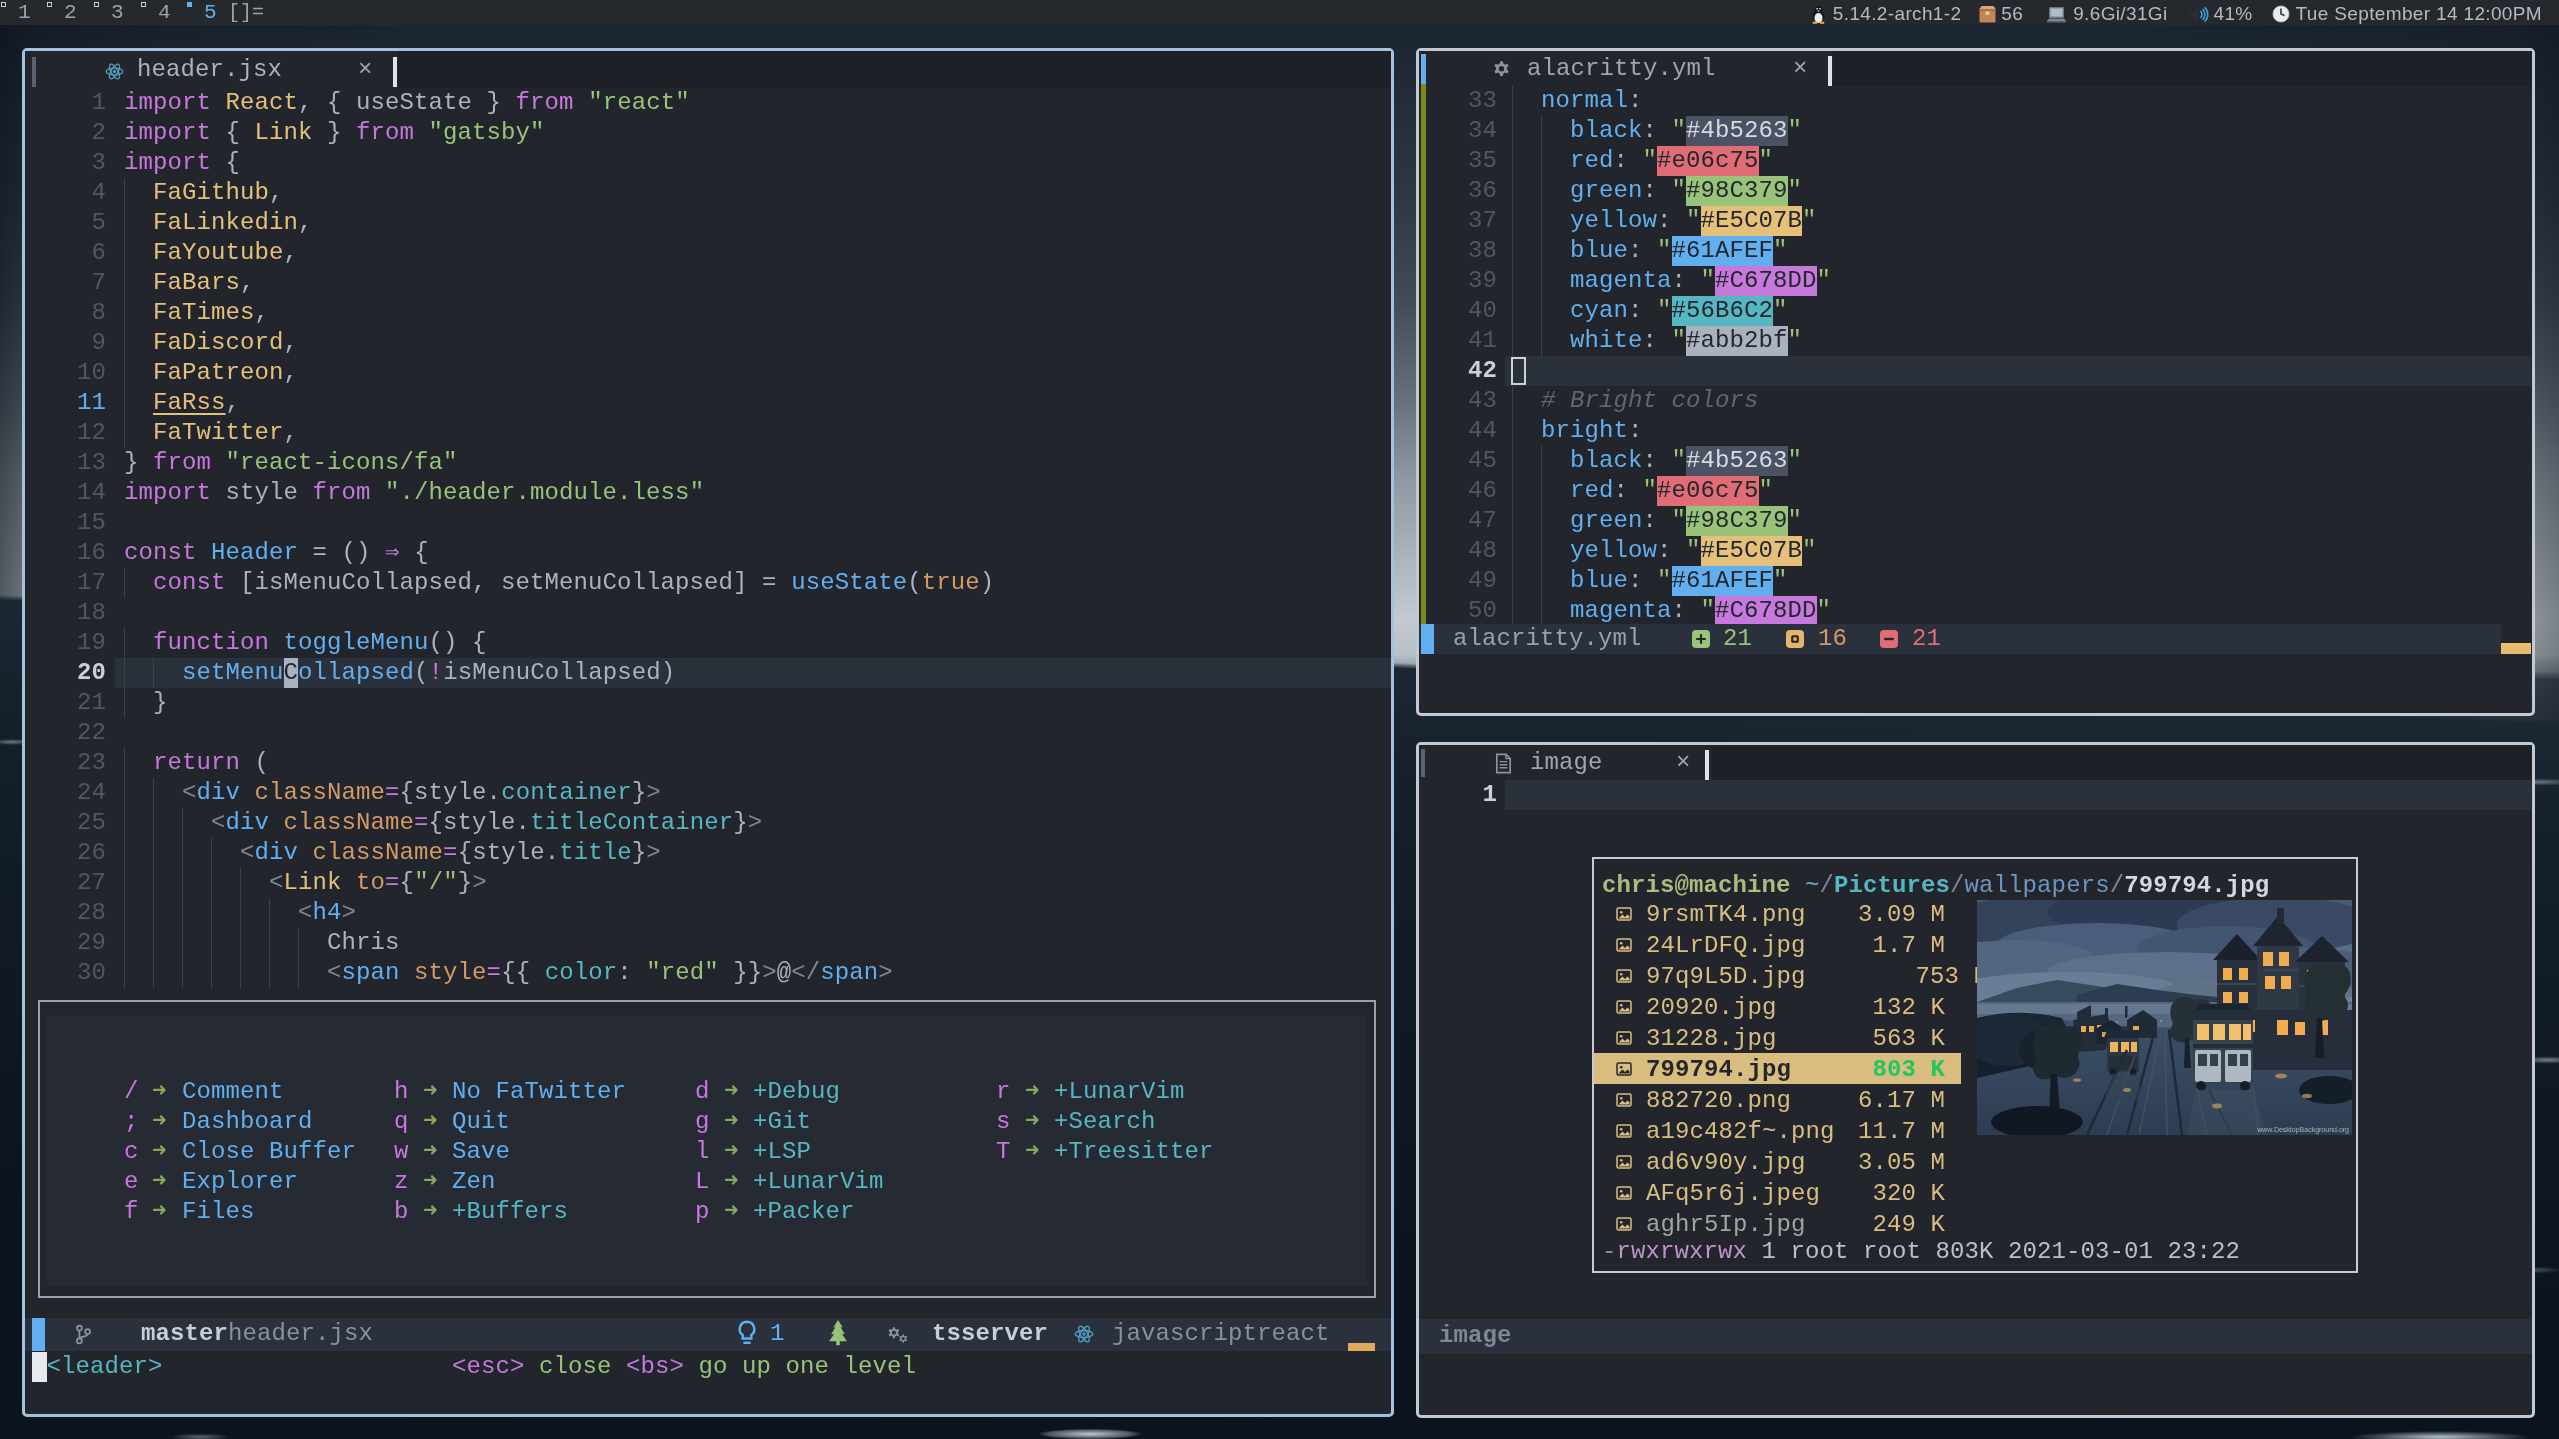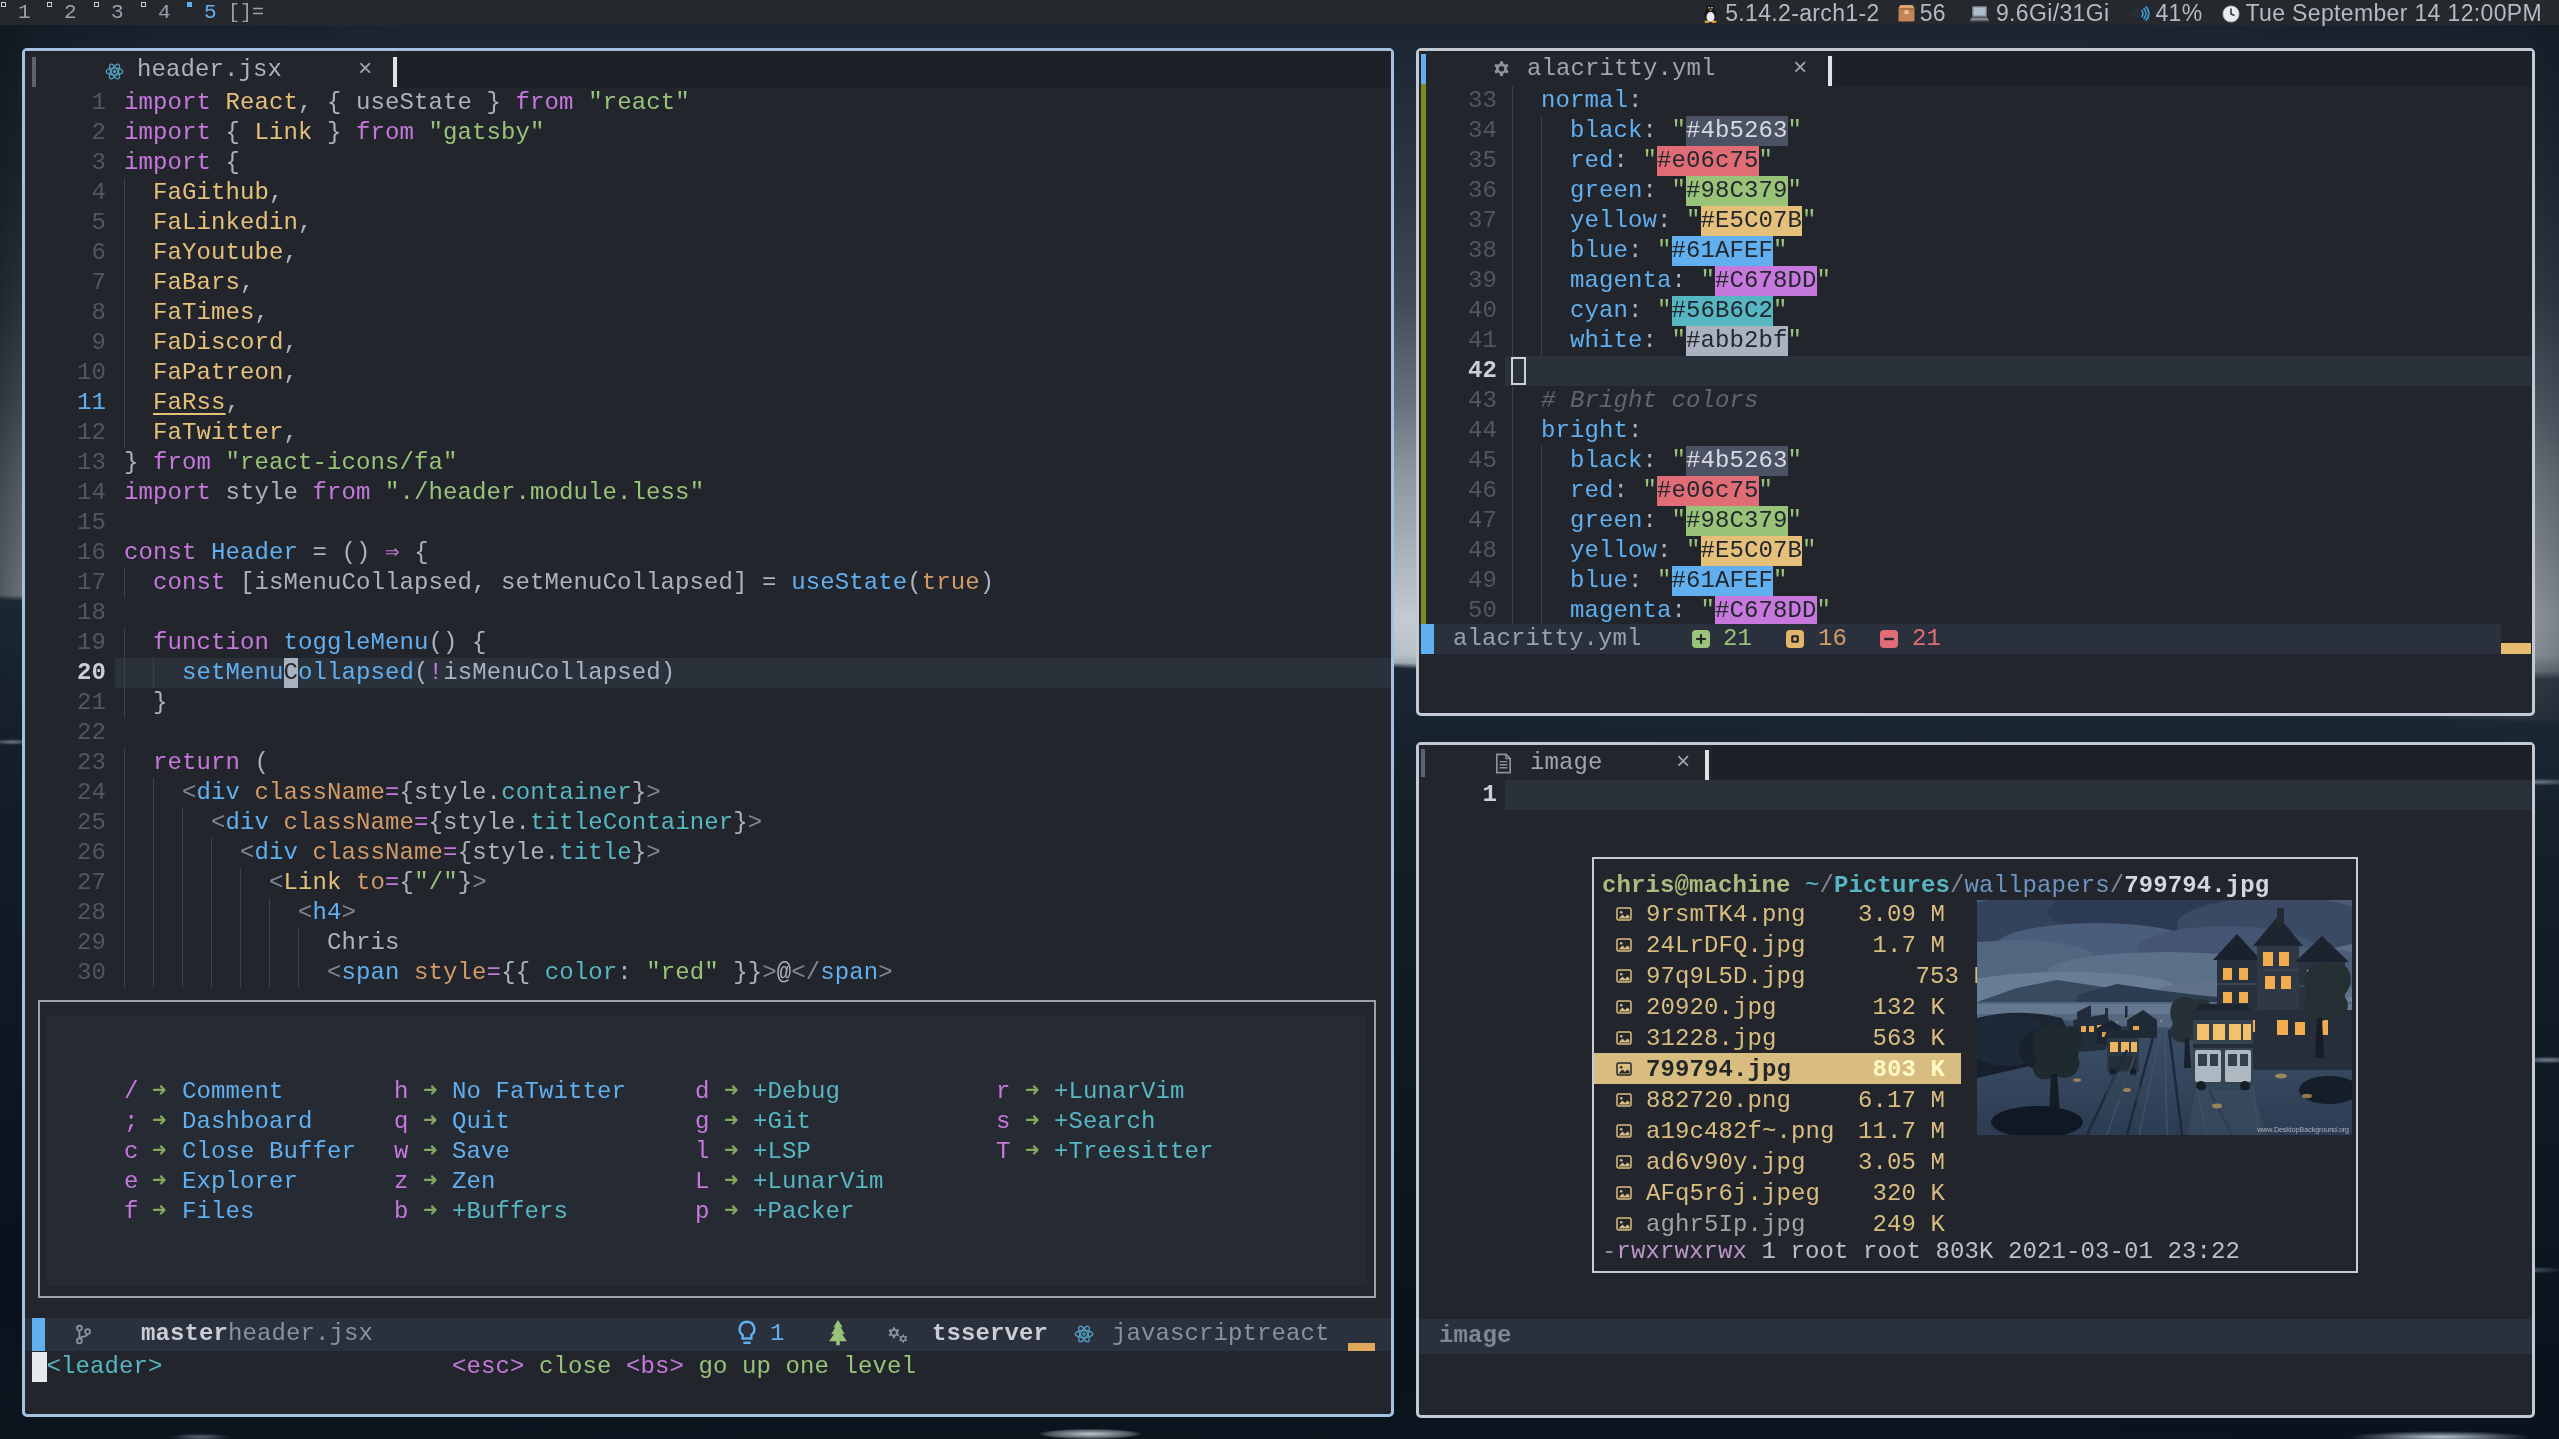--- a/index.html
+++ b/index.html
@@ -21,21 +21,21 @@
   linear-gradient(270deg, rgba(8,13,20,0.38) 0%, rgba(8,13,20,0.25) 1.5%, rgba(8,13,20,0.1) 8%, rgba(8,13,20,0) 20%),
   linear-gradient(180deg,
     #18222e 0%, #222d39 7%, #2e3945 14%, #414c58 21%, #67727e 28%,
     #8d97a1 33%, #adb5bd 39%, #c3cad1 43%, #b9c1c8 45.5%,
     #99a3ad 46.2%, #8d98a2 46.6%, #404b57 47.2%, #2c3742 52%, #222d38 62%, #1c2732 75%, #18232e 100%);
 }
 
 #bar{position:absolute;left:0;top:0;width:2559px;height:25px;background:#25282d;color:#9ba2ac}
 .ws{position:absolute;top:0;height:25px;font-size:20px;color:#9ba2ac}
 .wsq{position:absolute;width:5px;height:5px;border:1px solid #c9ced6}
-#barright{position:absolute;top:0;right:17px;height:25px;display:flex;align-items:flex-start;gap:9px;font-size:23px;letter-spacing:0.35px;color:#b4bac4}
+#barright{position:absolute;top:0;right:17px;height:25px;display:flex;align-items:flex-end;gap:9px;font-size:19px;letter-spacing:0.35px;color:#b4bac4}
 
 .win{position:absolute;border-radius:5px;background:#22262c}
 #lw{left:22px;top:48px;width:1372px;height:1369px;border:3px solid #a4c2e0}
 #tr{left:1416px;top:48px;width:1119px;height:668px;border:3px solid #c3c9d2}
 #br{left:1416px;top:742px;width:1119px;height:676px;border:3px solid #c3c9d2}
 .num{position:absolute;color:#4f5666;font-size:24px;line-height:30px;letter-spacing:0.1px;text-align:right;white-space:pre}
 .ln{position:absolute;font-size:24px;line-height:30px;letter-spacing:0.1px;white-space:pre;color:#abb2bf}
 .g{position:absolute;width:1px;background:#3a4150}
 
 .k{color:#c678dd}.t{color:#e5c07b}.s{color:#98c379}.f{color:#61afef}
@@ -495,21 +495,21 @@
   </svg>
 <div class="ln" style="left:1646px;top:1024px;"><span style="color:#d9bd80">31228.jpg</span></div>
 <div class="ln" style="left:1872.5px;top:1024px;"><span style="color:#d9bd80">563 K</span></div>
 <div class="abs" style="left:1594px;top:1053px;width:367px;height:31px;background:#d9bd80;"></div>
 <svg class="abs" style="left:1616px;top:1061px" width="16" height="16" viewBox="0 0 16 16">
     <rect x="1" y="2" width="14" height="12" rx="1.5" fill="none" stroke="#23272a" stroke-width="1.5"></rect>
     <circle cx="5.2" cy="6.2" r="1.3" fill="#23272a"></circle>
     <path d="M2.5 12.5 L6.5 8.5 L9 11 L11.5 8.5 L13.5 10.5 L13.5 12.5 Z" fill="#23272a"></path>
   </svg>
 <div class="ln" style="left:1646px;top:1055px;"><span class="b" style="color:#23272a">799794.jpg</span></div>
-<div class="ln" style="left:1872.5px;top:1055px;"><span class="b" style="color:#fef9c3">803 K</span></div>
+<div class="ln" style="left:1872.5px;top:1055px;"><span class="b" style="color:#22c55e">803 K</span></div>
 <svg class="abs" style="left:1616px;top:1092px" width="16" height="16" viewBox="0 0 16 16">
     <rect x="1" y="2" width="14" height="12" rx="1.5" fill="none" stroke="#d9bd80" stroke-width="1.5"></rect>
     <circle cx="5.2" cy="6.2" r="1.3" fill="#d9bd80"></circle>
     <path d="M2.5 12.5 L6.5 8.5 L9 11 L11.5 8.5 L13.5 10.5 L13.5 12.5 Z" fill="#d9bd80"></path>
   </svg>
 <div class="ln" style="left:1646px;top:1086px;"><span style="color:#d9bd80">882720.png</span></div>
 <div class="ln" style="left:1858.0px;top:1086px;"><span style="color:#d9bd80">6.17 M</span></div>
 <svg class="abs" style="left:1616px;top:1123px" width="16" height="16" viewBox="0 0 16 16">
     <rect x="1" y="2" width="14" height="12" rx="1.5" fill="none" stroke="#d9bd80" stroke-width="1.5"></rect>
     <circle cx="5.2" cy="6.2" r="1.3" fill="#d9bd80"></circle>

